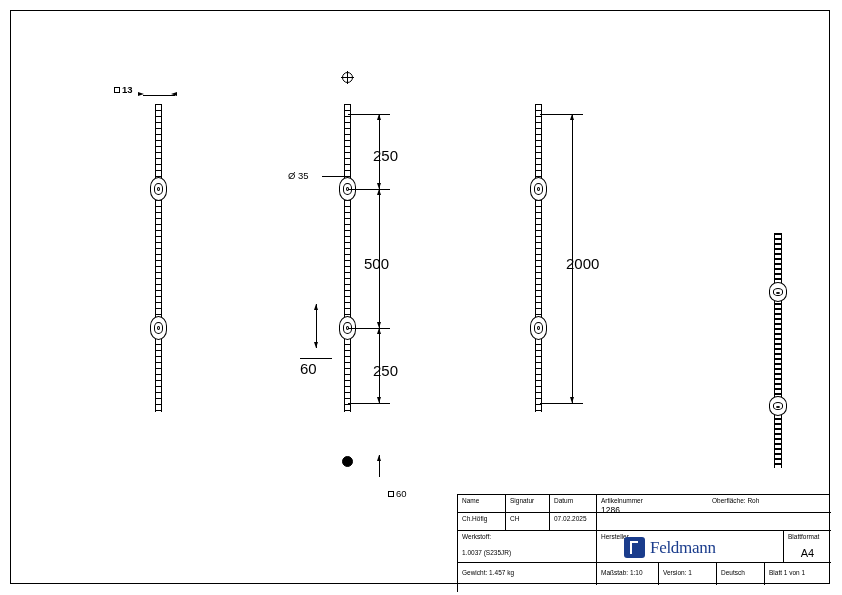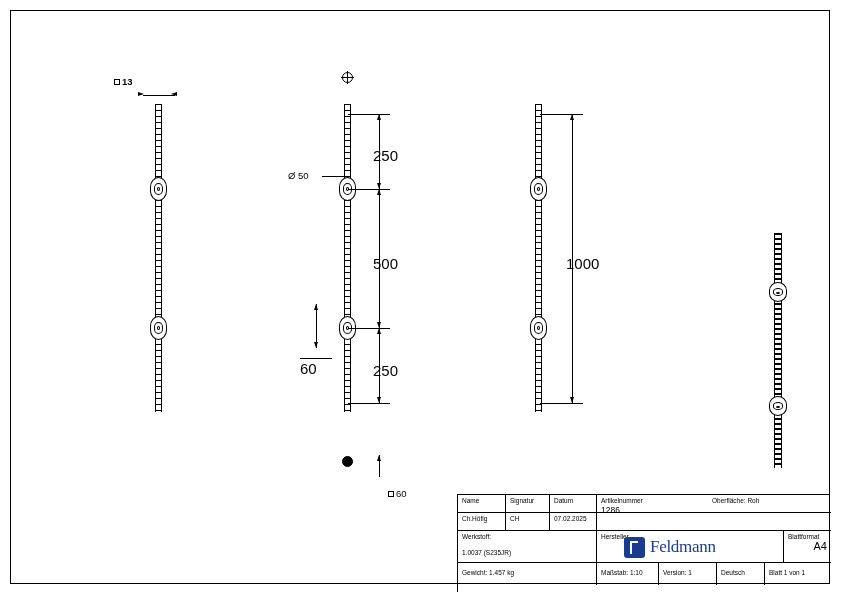--- a/index.html
+++ b/index.html
@@ -182,20 +182,21 @@
     font-size: 6.5px;
     color: #000000;
   }
   .tb-value {
     font-size: 8.5px;
     color: #000000;
   }
   .logo-wrap {
     position: absolute;
     display: flex;
+    align-items: center;
     gap: 5px;
   }
   .logo-mark {
     width: 21px; height: 21px;
     border-radius: 3px;
     background: #1a3c8c;
     position: relative;
     flex: 0 0 auto;
   }
   .logo-mark::before {
@@ -224,21 +225,21 @@
 <body>
 
 <div id="sheet">
 
   <div class="frame"></div>
 
   <div class="bar thin" style="left:155px; top:104px; height:308px;"></div>
   <div class="knob" style="left:150px; top:177px;"></div>
   <div class="knob" style="left:150px; top:316px;"></div>
 
-  <div class="label" style="left:114px; top:76px;font-weight:bold;"><span class="sq"></span><span>13</span></div>
+  <div class="label" style="left:114px; top:84px;font-weight:bold;"><span class="sq"></span><span>13</span></div>
   <div class="hline" style="left:143px; top:95px; width:32px;"></div>
   <div class="arrow-right" style="left:138px; top:92px;"></div>
   <div class="arrow-left" style="left:171px; top:92px;"></div>
 
   <div class="bar thin" style="left:344px; top:104px; height:308px;"></div>
   <div class="knob" style="left:339px; top:177px;"></div>
   <div class="knob" style="left:339px; top:316px;"></div>
 
   <div class="crossmark" style="left:342px; top:72px;"></div>
 
@@ -250,28 +251,28 @@
   <div class="hline" style="left:348px; top:403px; width:42px;"></div>
 
   <div class="vline" style="left:379px; top:114px; height:75px;"></div>
   <div class="arrow-up" style="left:376.5px; top:114px;"></div>
   <div class="arrow-down" style="left:376.5px; top:183px;"></div>
   <div class="dimtext" style="left:373px; top:147px;">250</div>
 
   <div class="vline" style="left:379px; top:189px; height:139px;"></div>
   <div class="arrow-up" style="left:376.5px; top:189px;"></div>
   <div class="arrow-down" style="left:376.5px; top:322px;"></div>
-  <div class="dimtext" style="left:373px; top:255px;">500</div>
+  <div class="dimtext" style="left:364px; top:255px;">500</div>
 
   <div class="vline" style="left:379px; top:328px; height:75px;"></div>
   <div class="arrow-up" style="left:376.5px; top:328px;"></div>
   <div class="arrow-down" style="left:376.5px; top:397px;"></div>
   <div class="dimtext" style="left:373px; top:362px;">250</div>
 
-  <div class="label" style="left:288px; top:170px;">Ø 50</div>
+  <div class="label" style="left:288px; top:170px;">Ø 35</div>
   <div class="hline" style="left:322px; top:176px; width:22px;"></div>
 
   <div class="vline" style="left:316px; top:304px; height:44px;"></div>
   <div class="arrow-up" style="left:313.5px; top:304px;"></div>
   <div class="arrow-down" style="left:313.5px; top:342px;"></div>
   <div class="hline" style="left:300px; top:358px; width:32px;"></div>
   <div class="dimtext" style="left:300px; top:360px;">60</div>
 
   <div class="vline" style="left:379px; top:455px; height:22px;"></div>
   <div class="arrow-up" style="left:376.5px; top:455px;"></div>
@@ -279,21 +280,21 @@
 
   <div class="bar thin" style="left:535px; top:104px; height:308px;"></div>
   <div class="knob" style="left:530px; top:177px;"></div>
   <div class="knob" style="left:530px; top:316px;"></div>
 
   <div class="hline" style="left:540px; top:114px; width:43px;"></div>
   <div class="hline" style="left:540px; top:403px; width:43px;"></div>
   <div class="vline" style="left:572px; top:114px; height:289px;"></div>
   <div class="arrow-up" style="left:569.5px; top:114px;"></div>
   <div class="arrow-down" style="left:569.5px; top:397px;"></div>
-  <div class="dimtext" style="left:566px; top:255px;">1000</div>
+  <div class="dimtext" style="left:566px; top:255px;">2000</div>
 
   <div class="bar" style="left:774px; top:233px; height:235px; width:8px; background-image:repeating-linear-gradient(to bottom,#000 0px,#000 2px,rgba(255,255,255,0) 2px,rgba(255,255,255,0) 5px);"></div>
   <div class="knob" style="left:769px; top:282px; height:20px; width:18px;"></div>
   <div class="knob" style="left:769px; top:396px; height:20px; width:18px;"></div>
 
   <div class="titleblock">
 
     <div class="tb-cell tb-b tb-r tb-label" style="left:0; top:0; width:48px; height:18px;">Name</div>
     <div class="tb-cell tb-b tb-r tb-label" style="left:48px; top:0; width:44px; height:18px;">Signatur</div>
     <div class="tb-cell tb-b tb-r tb-label" style="left:92px; top:0; width:47px; height:18px;">Datum</div>
@@ -312,21 +313,21 @@
     </div>
     <div class="tb-cell tb-b tb-r tb-label" style="left:139px; top:36px; width:187px; height:32px;">
       <div>Hersteller</div>
     </div>
     <div class="logo-wrap" style="left:166px; top:42px;">
       <div class="logo-mark"></div>
       <div class="logo-text">Feldmann</div>
     </div>
     <div class="tb-cell tb-b tb-label" style="left:326px; top:36px; width:47px; height:32px;">
       <div>Blattformat</div>
-      <div style="font-size:11px; text-align:right;">A4</div>
+      <div style="margin-top:7px; font-size:11px; text-align:center;">A4</div>
     </div>
 
     <div class="tb-cell tb-r tb-label" style="left:0; top:68px; width:139px; height:22px; padding-top:6px;">
       <span>Gewicht:</span>
       <span>1.457 kg</span>
     </div>
     <div class="tb-cell tb-r tb-label" style="left:139px; top:68px; width:62px; height:22px; padding-top:6px;">
       <span>Maßstab:</span>
       <span>1:10</span>
     </div>

